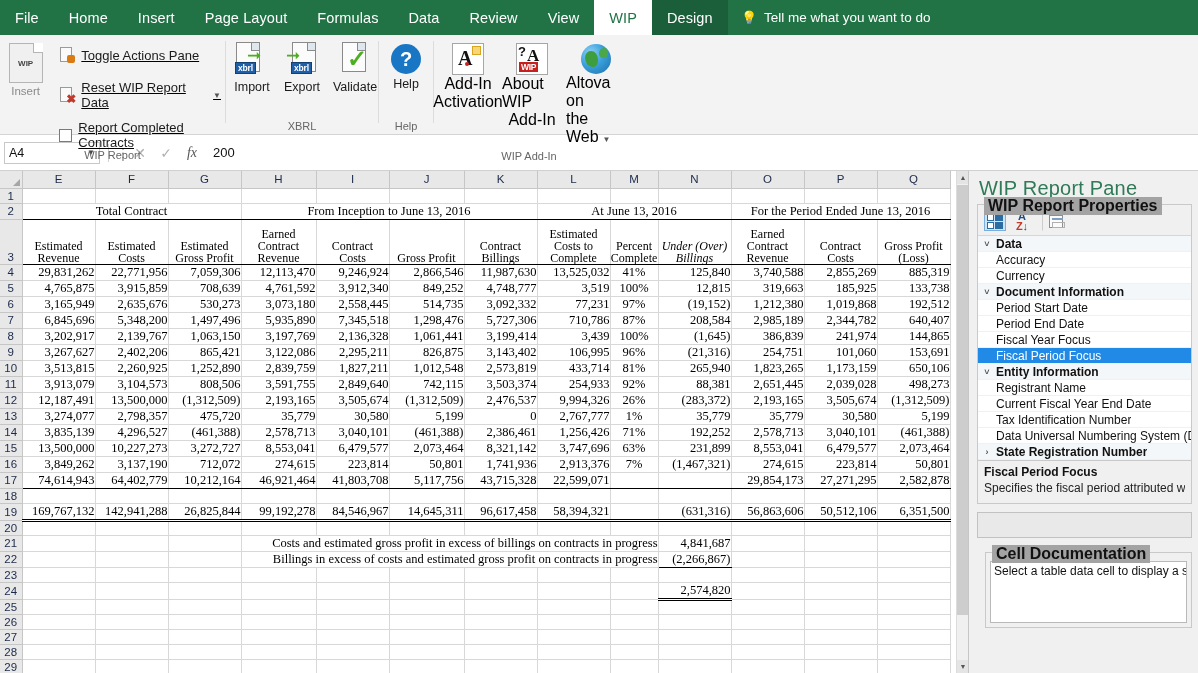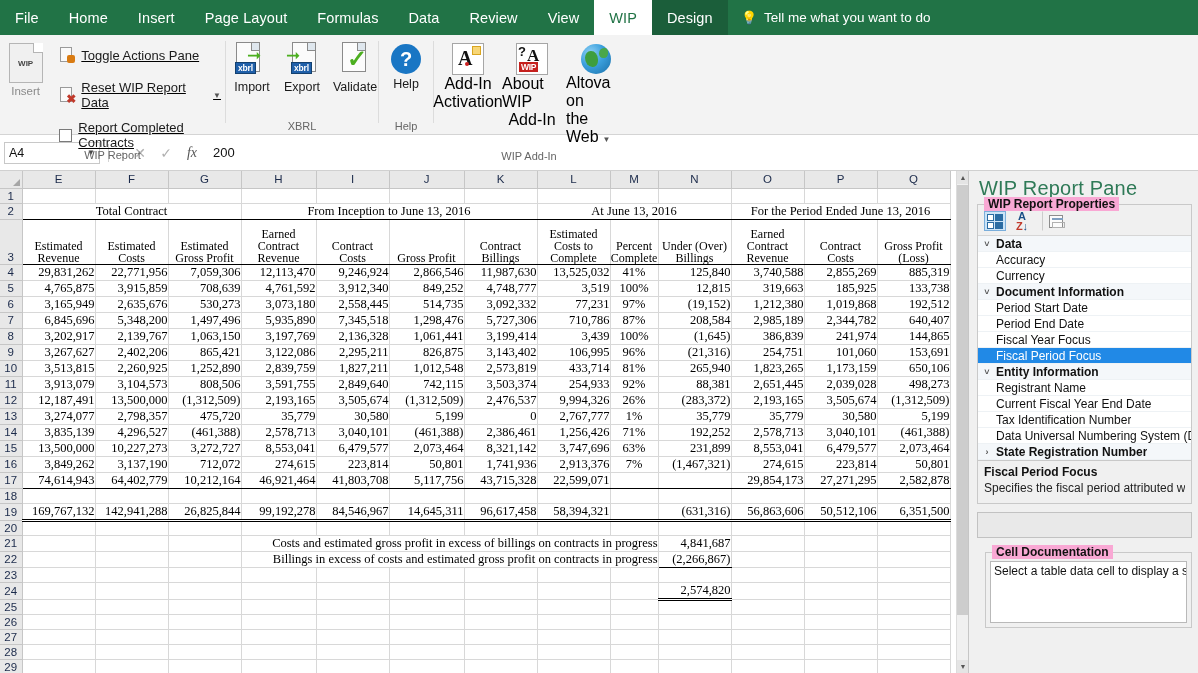--- a/index.html
+++ b/index.html
@@ -173,22 +173,22 @@
 
   
   .pane {
     position: absolute; left: 968px; top: 171px; width: 230px; height: 502px;
     background: #f0f0f0; border-left: 1px solid #c6c6c6; overflow: hidden;
     font-family: "Liberation Sans", sans-serif;
   }
   .pane-title { font-size: 20px; color: #2f7a57; padding: 6px 0 2px 10px; letter-spacing: .2px; }
   .group-box { margin: 2px 6px 0 8px; border: 1px solid #c9c9c9; padding-top: 0; position: relative; }
   .group-legend {
-    position: absolute; top: -8px; left: 6px; background: #f9a8d4; padding: 0 4px;
-    font-size: 12px; font-weight: bold; color: #111; text-align: right;
+    position: absolute; top: -8px; left: 6px; background: #a3a3a3; padding: 0 4px;
+    font-size: 16px; font-weight: bold; color: #111; text-align: right;
   }
   .proptoolbar { display: flex; align-items: center; gap: 5px; padding: 6px 4px 4px 6px; }
   .tb-btn { width: 22px; height: 20px; display: flex; align-items: center; justify-content: center; border: 1px solid transparent; }
   .tb-btn.sel { background: #cce4f7; border: 1px solid #7aaedb; }
   .cat-glyph { display: grid; grid-template-columns: 7px 8px; grid-template-rows: 7px 7px; gap: 1px; }
   .cat-glyph i { display:block; background:#fff; border: 1px solid #2b6ca3; }
   .cat-glyph i.bar { background: #2b6ca3; border:none; }
   .az-glyph { font-size: 11px; color: #1b4f86; font-weight: bold; line-height: 10px; text-align:center; }
   .az-glyph b { color: #c0392b; }
   .pg-glyph { width: 16px; height: 13px; border: 1px solid #8d8d8d; background: #fbfbfb; position: relative; }
@@ -443,21 +443,21 @@
             <td class="rowhdr" rowspan="1" style="vertical-align:bottom;padding-bottom:1px;">3</td>
             <td class="cell hdrcell ctr" style="height:45px;">Estimated<br>Revenue</td>
             <td class="cell hdrcell ctr" style="height:45px;">Estimated<br>Costs</td>
             <td class="cell hdrcell ctr" style="height:45px;">Estimated<br>Gross Profit</td>
             <td class="cell hdrcell ctr" style="height:45px;">Earned<br>Contract<br>Revenue</td>
             <td class="cell hdrcell ctr" style="height:45px;">Contract<br>Costs</td>
             <td class="cell hdrcell ctr" style="height:45px;">Gross Profit</td>
             <td class="cell hdrcell ctr" style="height:45px;">Contract<br>Billings</td>
             <td class="cell hdrcell ctr" style="height:45px;">Estimated<br>Costs to<br>Complete</td>
             <td class="cell hdrcell ctr" style="height:45px;">Percent<br>Complete</td>
-            <td class="cell hdrcell ctr" style="height:45px;">Under (Over)<br>Billings</td>
+            <td class="cell hdrcell ctr" style="height:45px;font-style:italic;">Under (Over)<br>Billings</td>
             <td class="cell hdrcell ctr" style="height:45px;">Earned<br>Contract<br>Revenue</td>
             <td class="cell hdrcell ctr" style="height:45px;">Contract<br>Costs</td>
             <td class="cell hdrcell ctr" style="height:45px;">Gross Profit<br>(Loss)</td>
           </tr>
           <tr>
             <td class="rowhdr">4</td>
             <td class="cell thick-top">29,831,262</td>
             <td class="cell thick-top">22,771,956</td>
             <td class="cell thick-top">7,059,306</td>
             <td class="cell thick-top">12,113,470</td>

